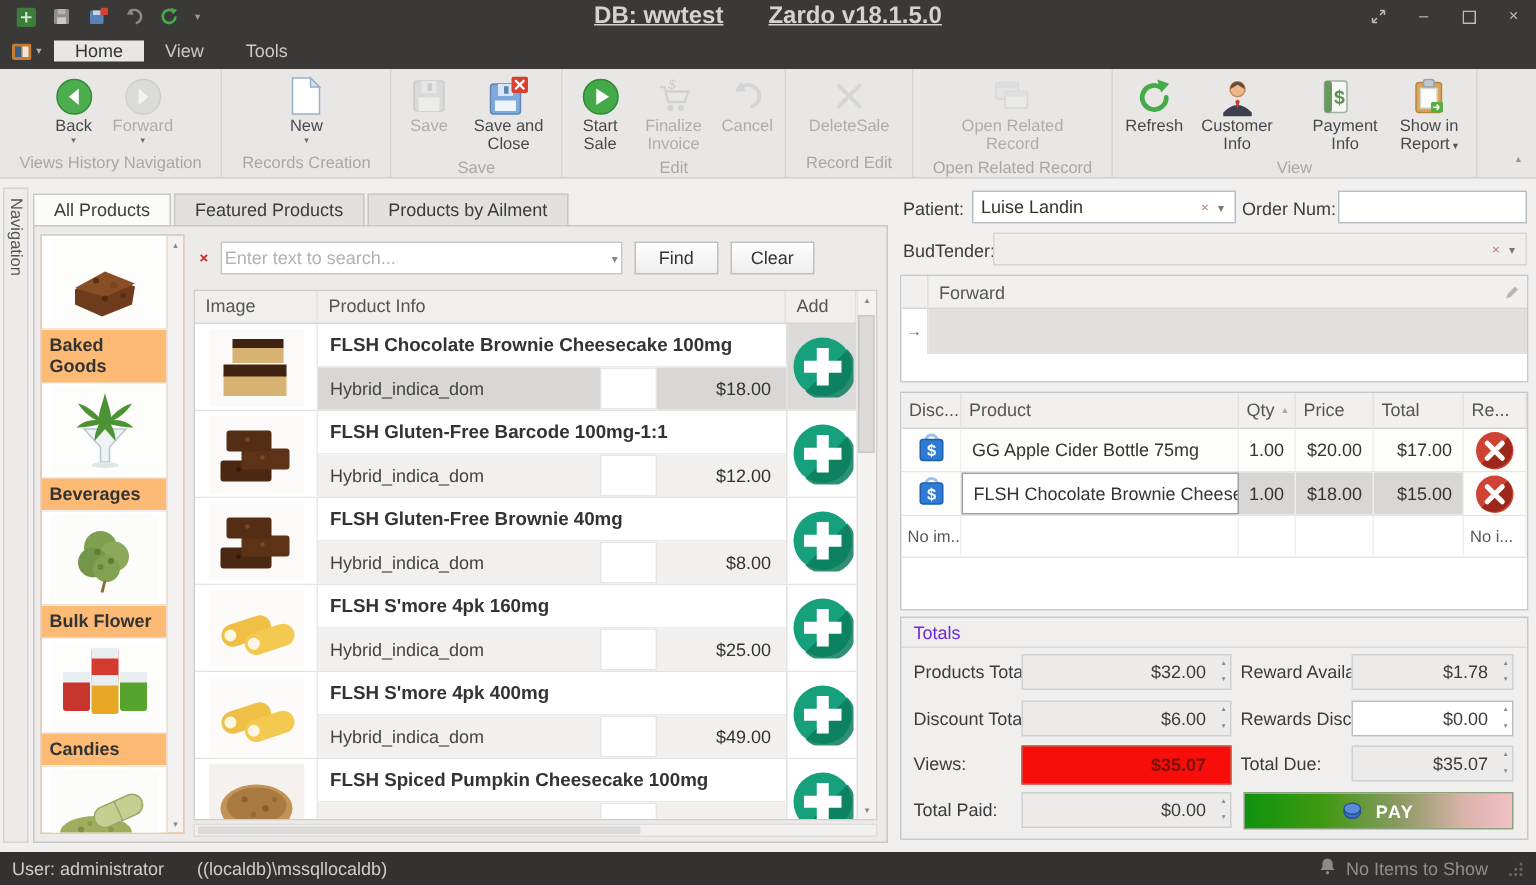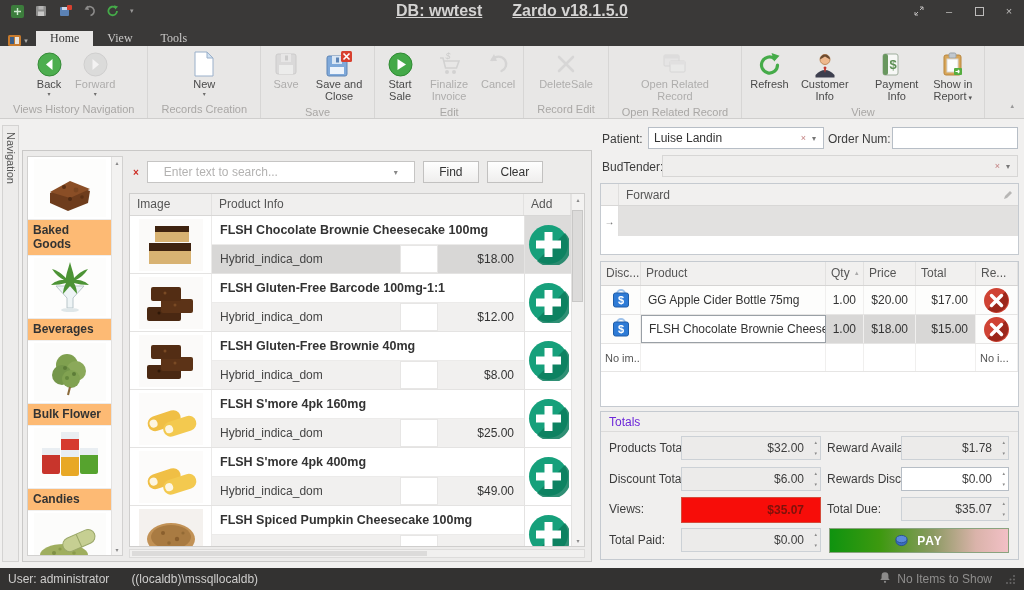--- a/index.html
+++ b/index.html
@@ -14,21 +14,21 @@
   .qi { width:14px; height:14px; display:flex; align-items:center; justify-content:center; }
   .qat-caret { color:#9a9998; font-size:7px; }
   .title-center { position:absolute; left:0; right:0; display:flex; justify-content:center; gap:30px;
                   font-size:16px; font-weight:bold; color:#d4d3d2; pointer-events:none;text-decoration:underline; }
   .wctrls { margin-left:auto; display:flex; z-index:2; }
   .wc { width:30px; height:22px; display:flex; align-items:center; justify-content:center;
         color:#bdbcbb; font-size:11px; }
 
   
   #tabrow { position:absolute; left:0; top:22px; right:0; height:24px; background:#3a3938;
-            display:flex; align-items:flex-end;font-family:Liberation Serif, serif; }
+            display:flex; align-items:center; }
   .appmenu { width:36px; display:flex; align-items:center; justify-content:center; gap:3px; }
   .appmenu .caret { color:#b0afae; font-size:7px; }
   .rtab { padding:0 14px; display:flex; align-items:center; font-size:12px; color:#cbcac9; }
   .rtab.active { background:#e8e7e6; color:#333; }
 
   
   #ribbon { position:absolute; left:0; top:46px; right:0; height:73px; background:#e8e7e6;
             border-bottom:1px solid #cfcecd; display:flex; }
   .rgroup { border-right:1px solid #d7d6d5; display:flex; flex-direction:column; padding:0 5px; }
   .rbtns { flex:1; display:flex; align-items:flex-start; justify-content:center; gap:3px; padding-top:3px; }
@@ -76,21 +76,21 @@
             border-top:1px solid #eceBea; border-top:1px solid #ecebea; }
   .slimscroll { position:absolute; right:0; top:0; bottom:0; width:11px; background:#f3f2f1;
                 border-left:1px solid #e3e2e1; display:flex; flex-direction:column;
                 justify-content:space-between; align-items:center; font-size:6px; color:#888;
                 padding:2px 0; }
 
   
   #searchrow { position:absolute; left:110px; top:10px; display:flex; align-items:center; gap:8px; }
   .search-x { color:#cc2b22; font-size:10px; font-weight:bold; }
   #searchbox { width:268px; height:22px; background:#fff; border:1px solid #c6c5c4;
-               display:flex; align-items:center; padding:0 16px; }
+               display:flex; align-items:center; padding:0 2px; }
   #searchbox input { flex:1; border:none; outline:none; font-size:12px; color:#333; background:transparent;
                      font-family:"Liberation Sans", sans-serif; }
   #searchbox input::placeholder { color:#b3b2b1; }
   .sb-caret { font-size:8px; color:#888; padding-left:4px; }
   .btn { height:22px; min-width:56px; background:linear-gradient(#fefefe,#efeeed);
          border:1px solid #c2c1c0; font-size:12px; color:#333; display:flex; align-items:center;
          justify-content:center; padding:0 10px; }
 
   
   #pgrid { position:absolute; left:106px; top:42px; right:6px; bottom:14px; background:#fff;
@@ -454,20 +454,25 @@
           <div class="rcap" data-name="ribbon-group-caption">View</div>
         </div>
       </div>
   </div>
   <div id="ribbon-collapse" data-name="ribbon-collapse-icon">▴</div>
 
   <div id="navstrip" data-name="navigation-panel-collapsed">
     <span data-name="navigation-panel-label">Navigation</span>
   </div>
 
+  <div id="doctabs">
+      <div class="dtab active" data-name="tab-all-products">All Products</div>
+      <div class="dtab" data-name="tab-featured-products">Featured Products</div>
+      <div class="dtab" data-name="tab-products-by-ailment">Products by Ailment</div>
+    </div>
 
   <div id="leftpanel" data-name="products-panel">
     <div id="catpanel" data-name="category-list">
       <div id="catlist">
           <div class="citem" data-name="category-item-baked-goods">
             <div class="cimg" data-name="brownie-image">
               <svg width="72" height="58" viewBox="0 0 72 58">
                 <rect width="72" height="58" fill="#fdfdfc"></rect>
                 <path d="M16 34 l20 -10 20 8 -2 12 -20 8 -18 -8 z" fill="#6e3c1c"></path>
                 <path d="M16 33 l20 -11 20 8 -20 9 z" fill="#8a4e26"></path>

